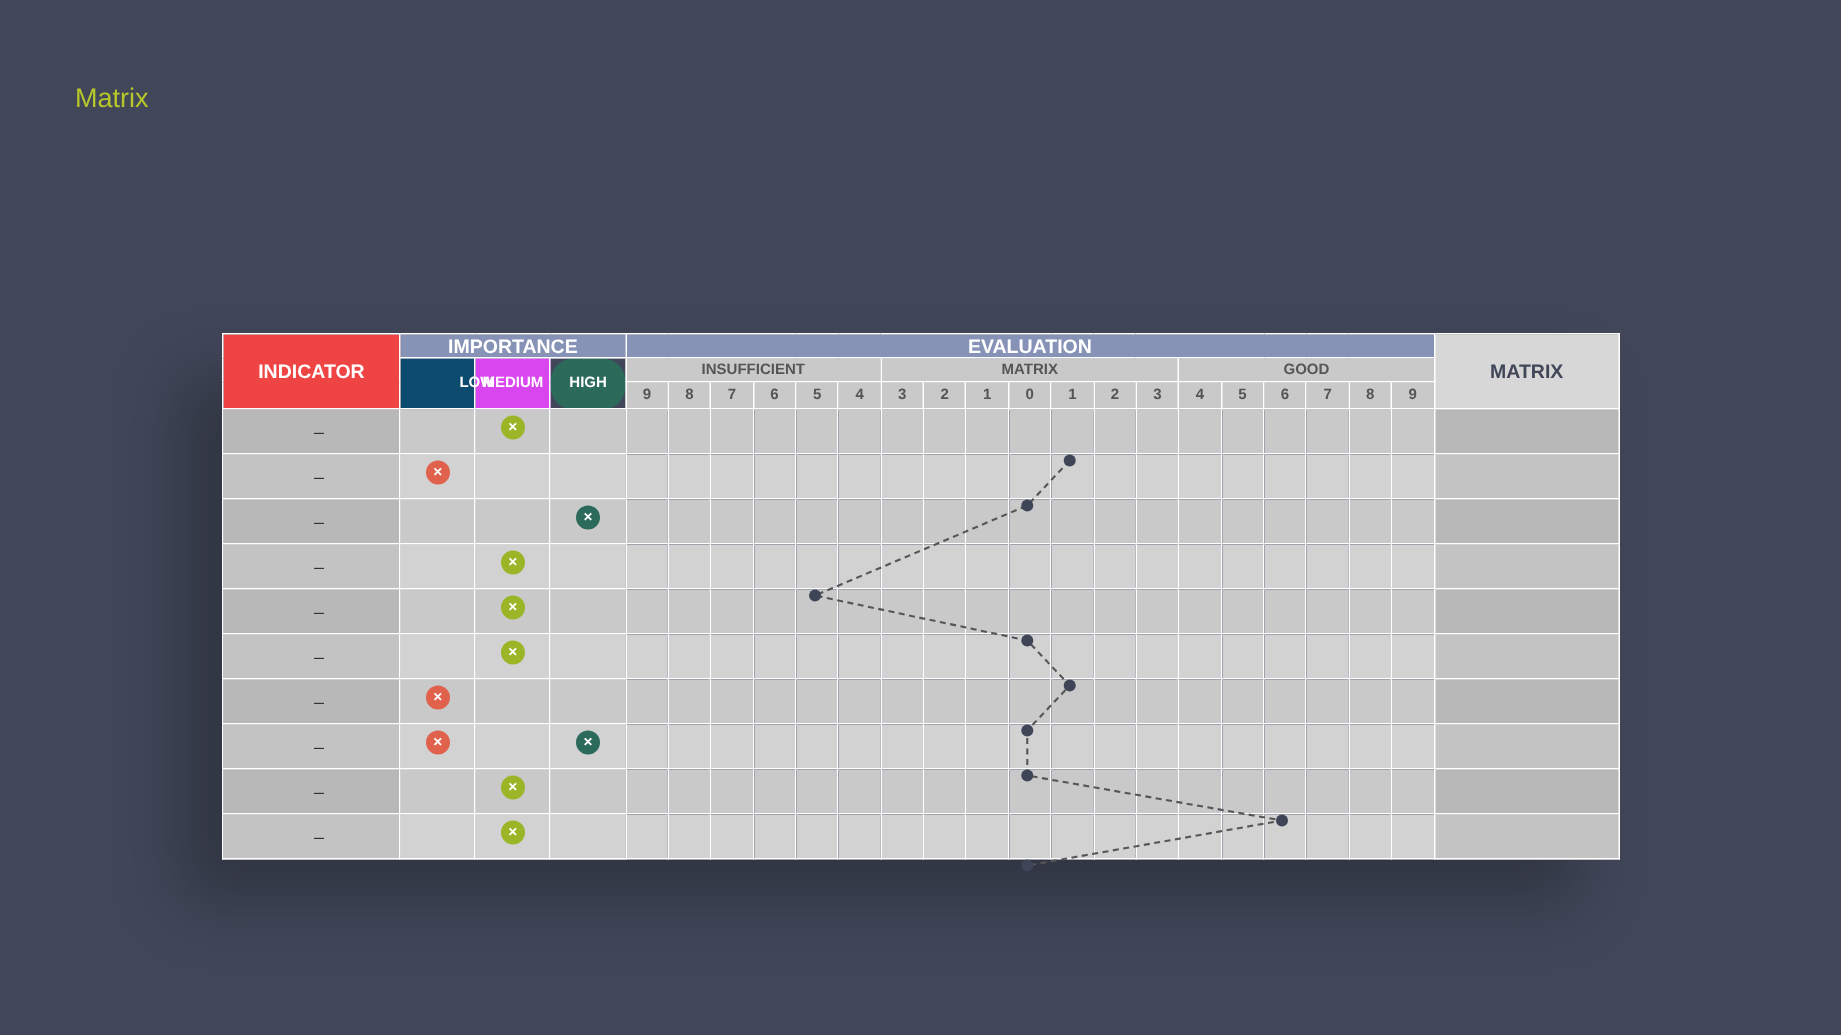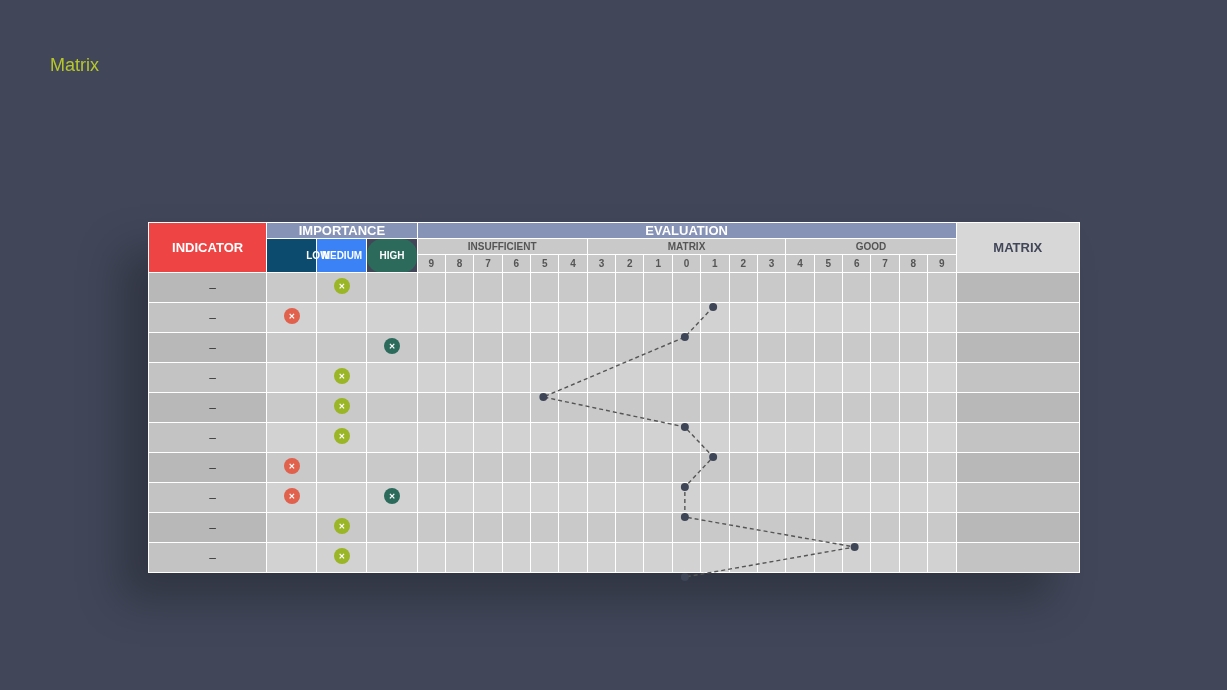--- a/index.html
+++ b/index.html
@@ -42,21 +42,21 @@
     text-align: center;
     vertical-align: middle;
   }
   
   th.h-ind   { background:#ef4444; color:#fff; font-size:13px; font-weight:700; height:34px; }
   th.h-imp   { background:#8793b6; color:#fff; font-size:13px; font-weight:700; }
   th.h-eval  { background:#8793b6; color:#fff; font-size:13px; font-weight:700; }
   th.h-notes { background:#d7d7d7; color:#414759; font-size:13px; font-weight:700; }
   
   th.h-low   { background:#0c4a6e; color:#fff; font-size:10px; font-weight:700; height:24px;padding-left:39px; }
-  th.h-med   { background:#3b82f6; color:#fff; font-size:10px; font-weight:700; }
+  th.h-med   { background:#d946ef; color:#fff; font-size:10px; font-weight:700; }
   th.h-high  { background:#2c6a5c; color:#fff; font-size:10px; font-weight:700;border-radius:15px; }
   th.h-group { background:#c9c9c9; color:#555; font-size:10px; font-weight:700; height:16px; }
   
   th.h-num   { background:#c9c9c9; color:#555; font-size:10px; font-weight:700; height:18px; }
   
   td.c-ind   { background:#b8b8b8; color:#333; font-size:12px; text-align:left; padding-left:10px; height:30px; }
   tr.alt td.c-ind { background:#c3c3c3; }
   td.c-imp   { background:#c9c9c9; }
   tr.alt td.c-imp { background:#d2d2d2; }
   td.c-eval  { background:#c9c9c9; position:relative; }

